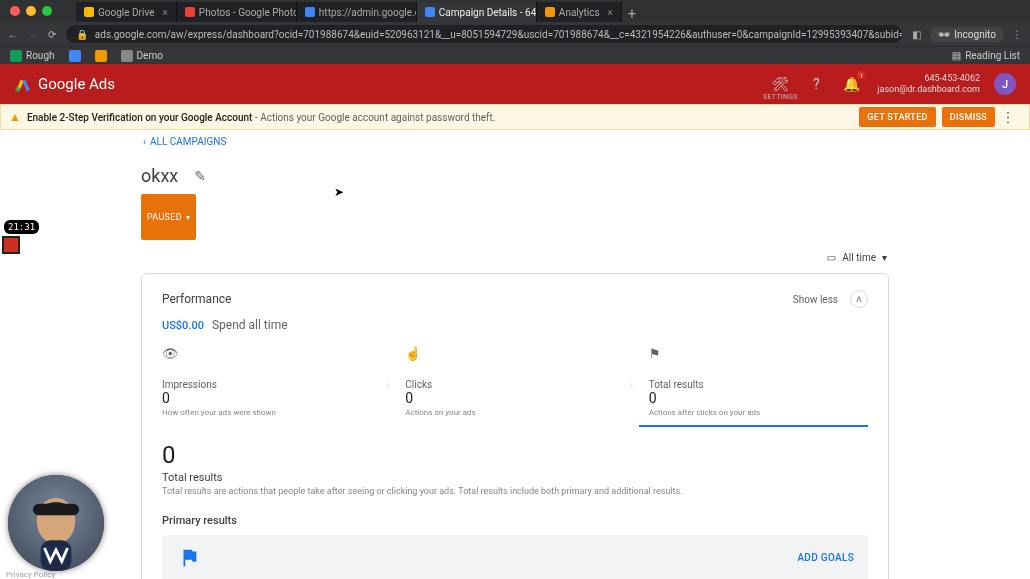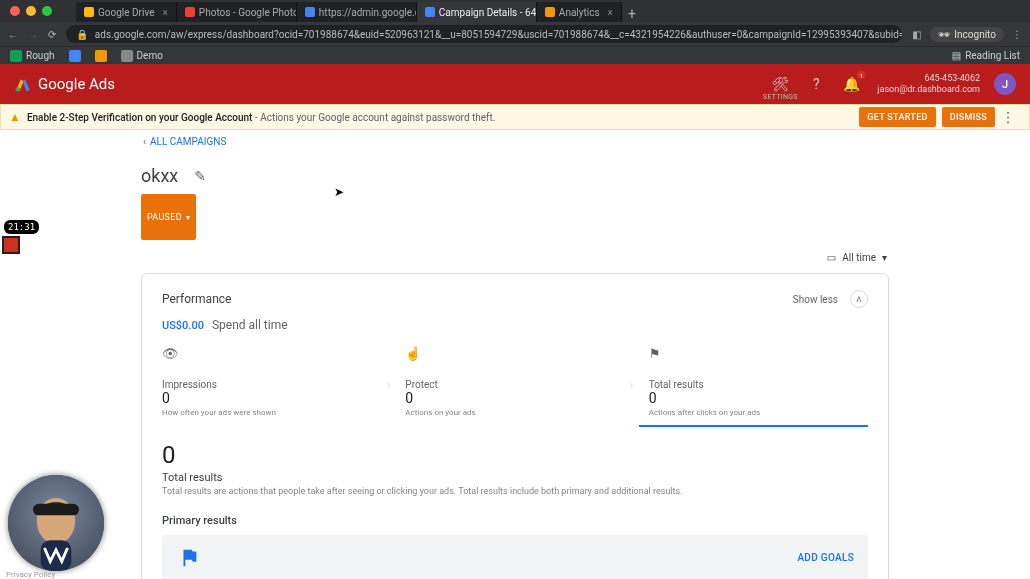--- a/index.html
+++ b/index.html
@@ -237,21 +237,21 @@
         <div class="metrics-row">
           <div class="metric">
             <div class="metric-ico">👁</div>
             <div class="metric-label">Impressions</div>
             <div class="metric-val">0</div>
             <div class="metric-sub">How often your ads were shown</div>
           </div>
           <div class="divc">›</div>
           <div class="metric mid">
             <div class="metric-ico">☝</div>
-            <div class="metric-label">Protect</div>
+            <div class="metric-label">Clicks</div>
             <div class="metric-val">0</div>
             <div class="metric-sub">Actions on your ads</div>
           </div>
           <div class="divc">›</div>
           <div class="metric active">
             <div class="metric-ico">⚑</div>
             <div class="metric-label">Total results</div>
             <div class="metric-val">0</div>
             <div class="metric-sub">Actions after clicks on your ads</div>
           </div>

